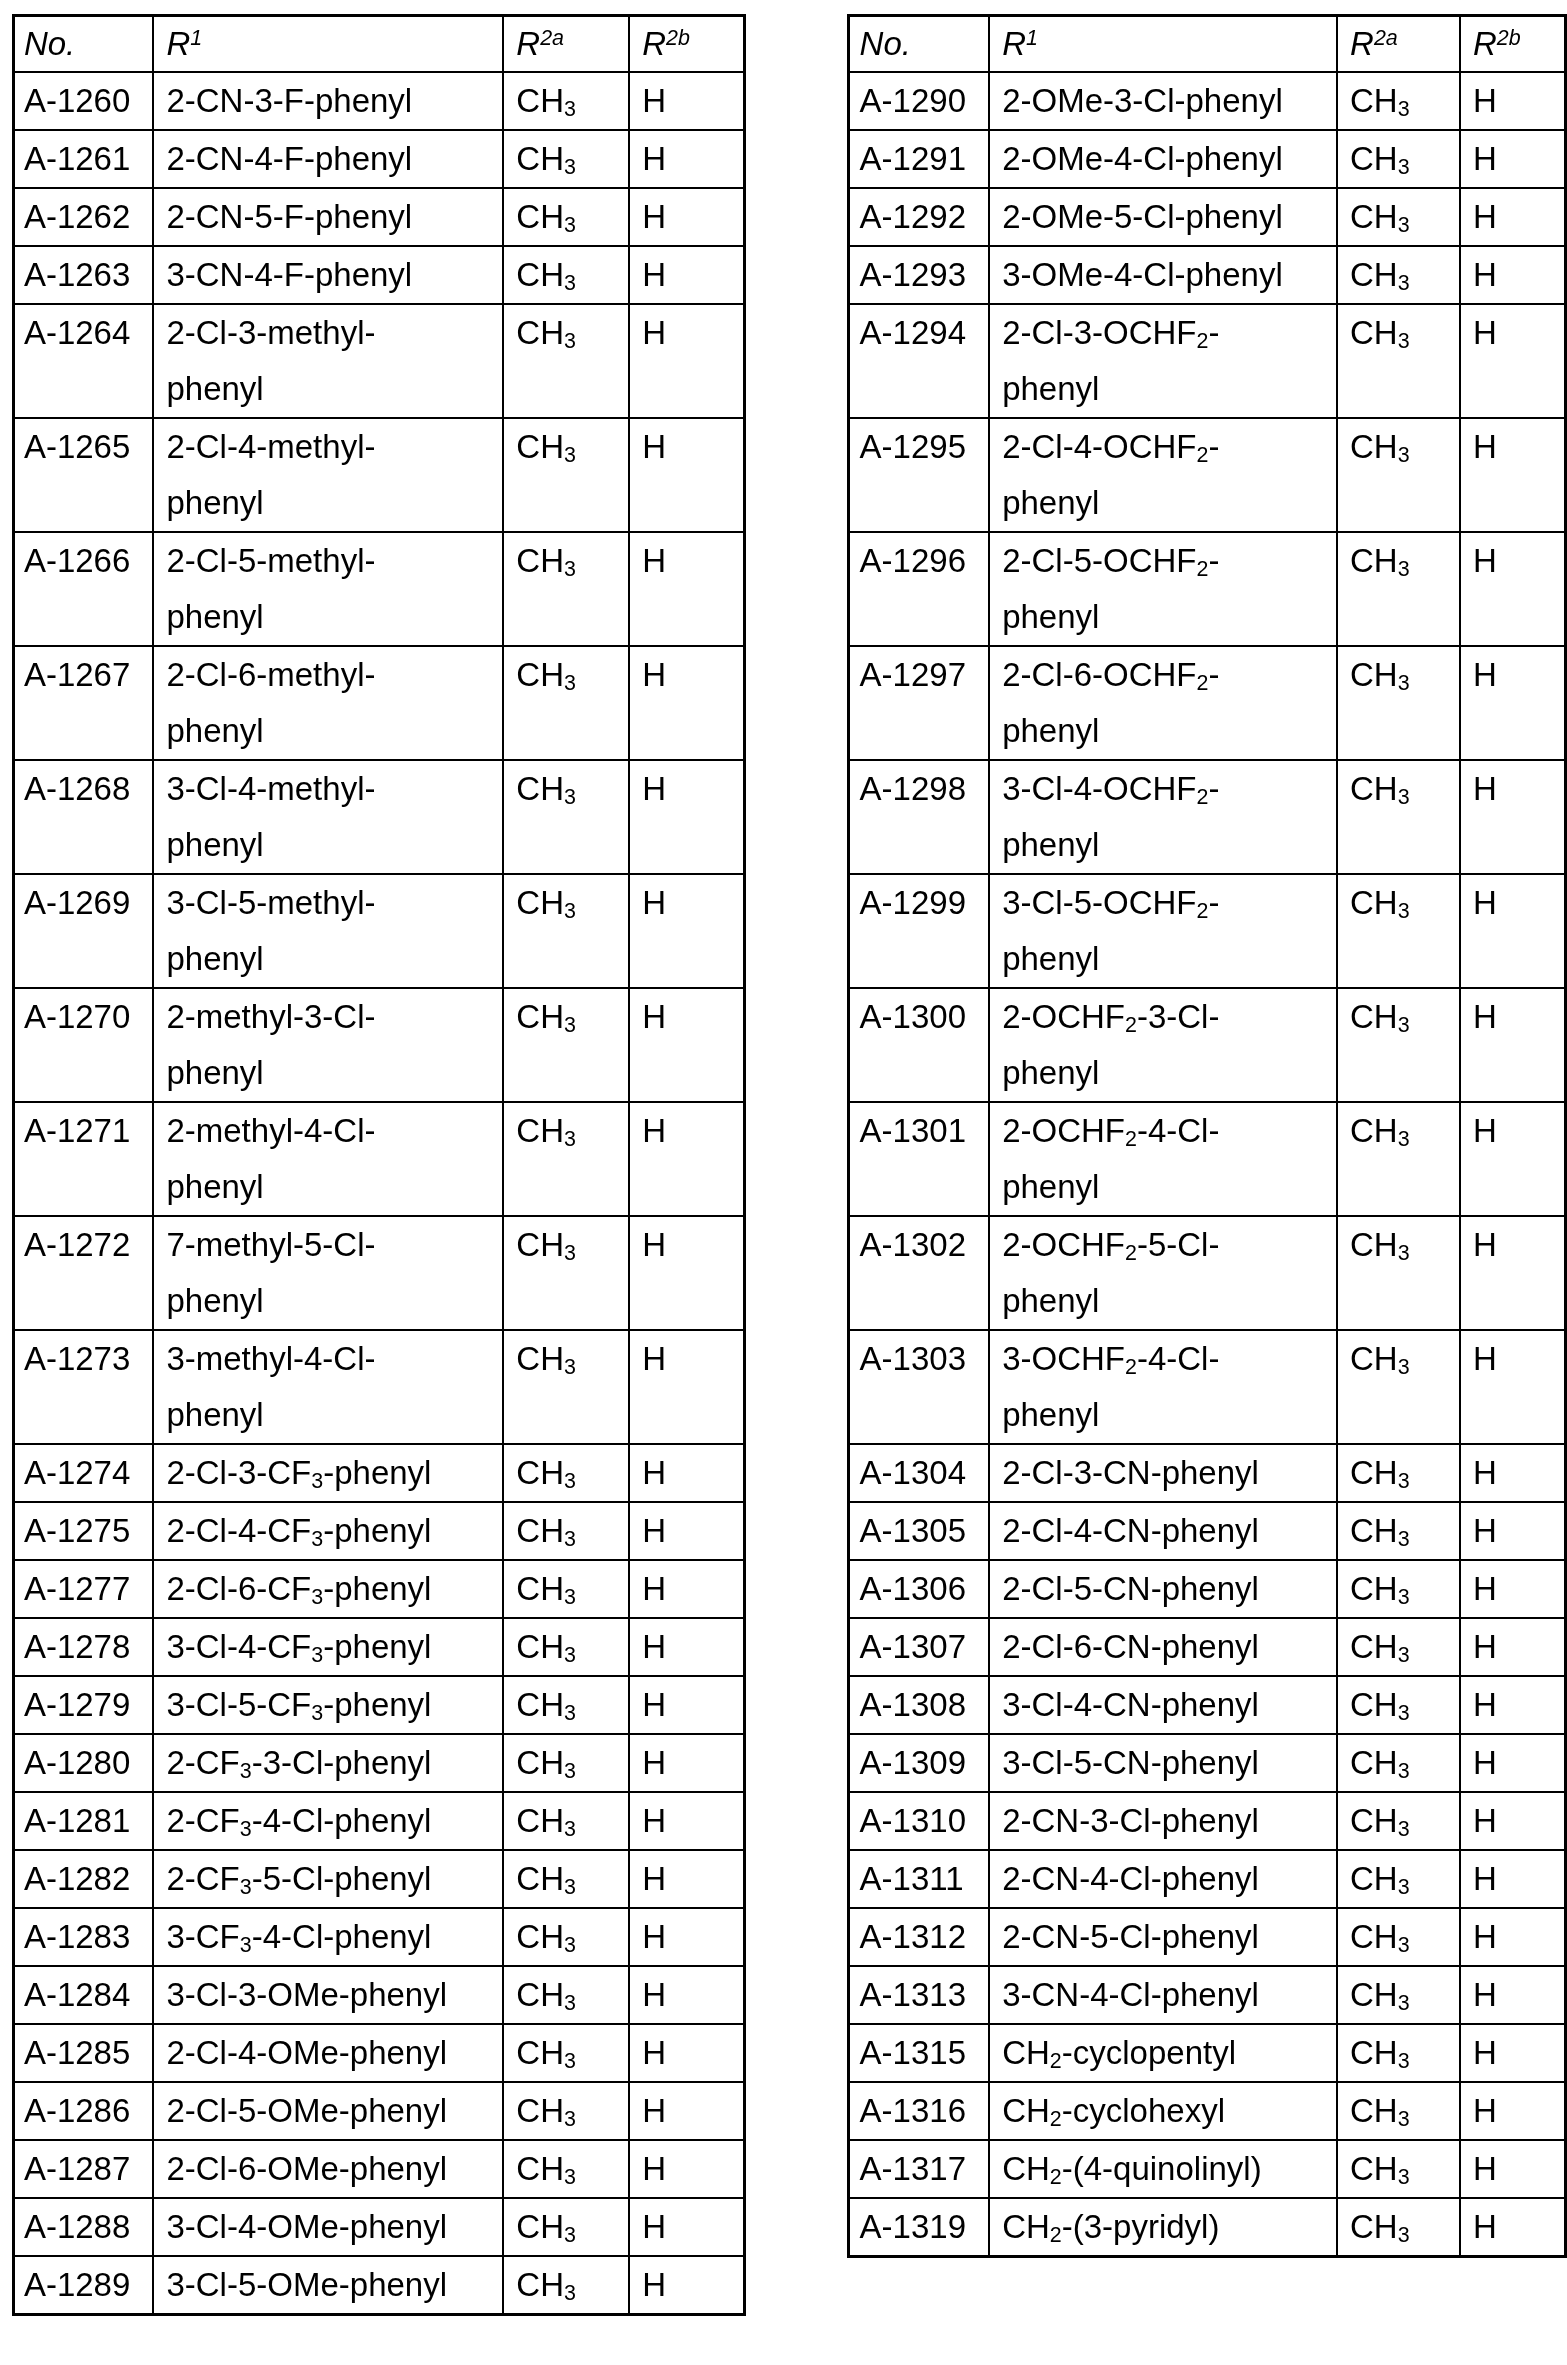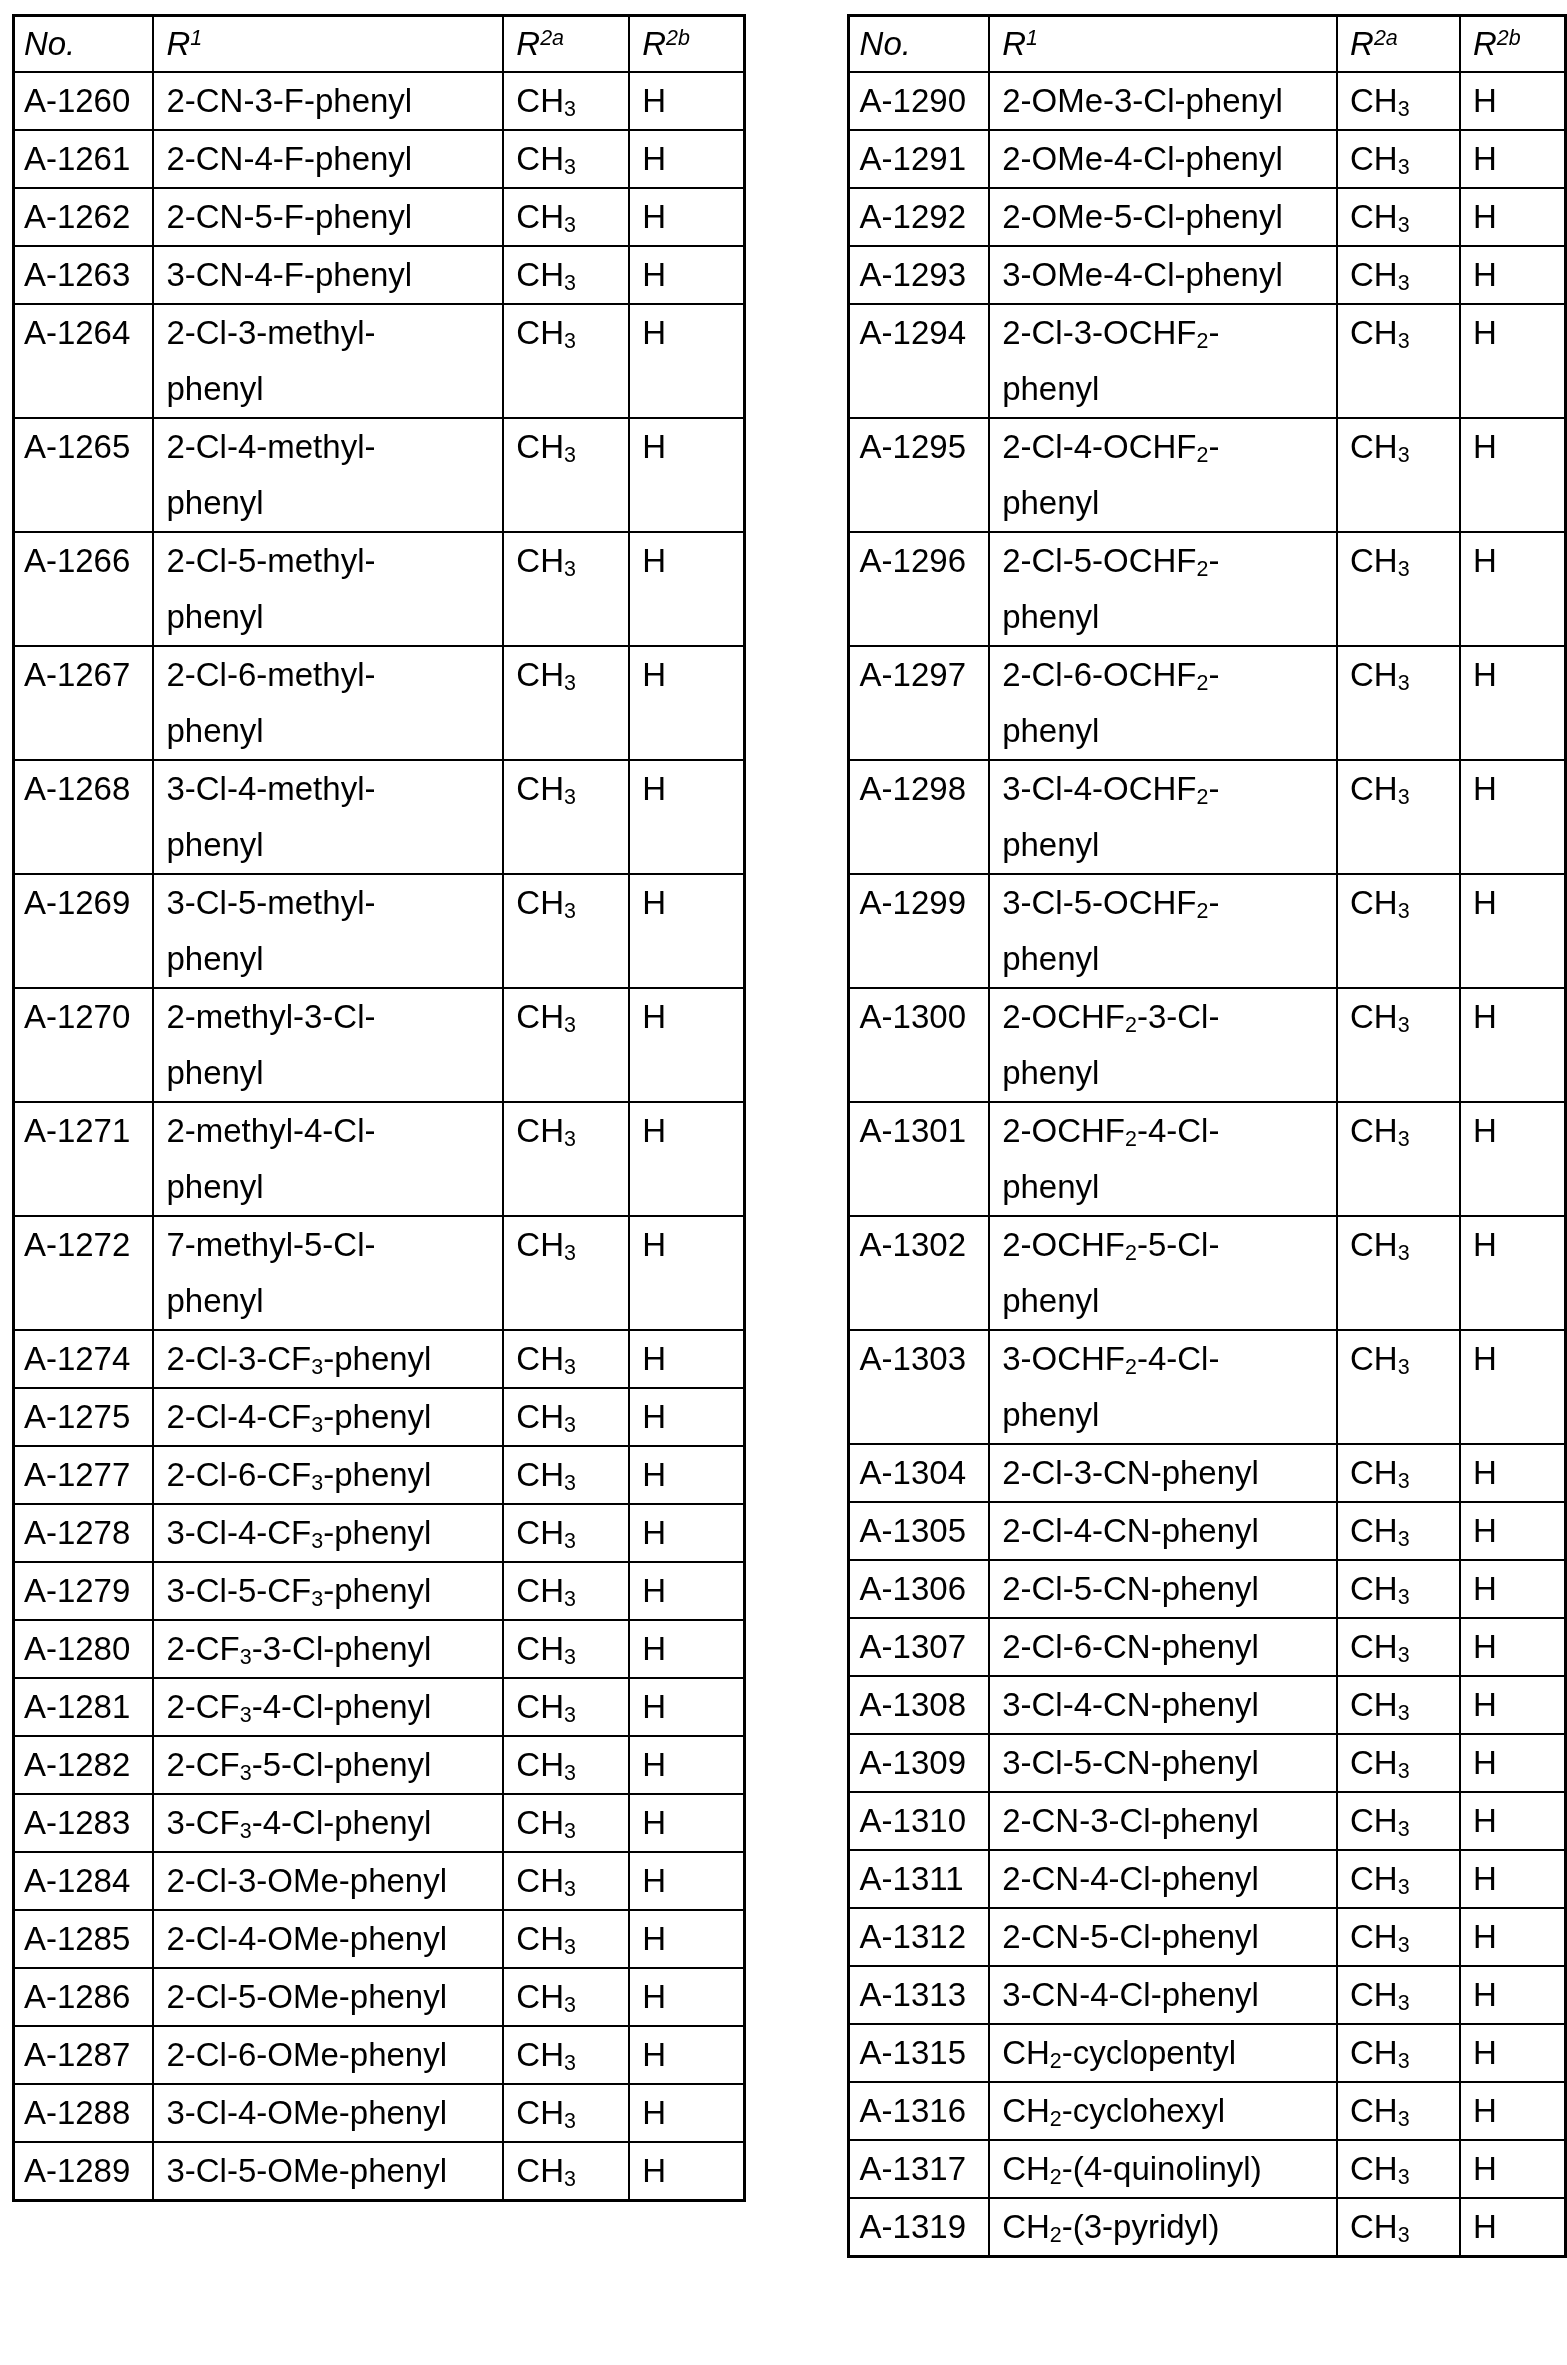--- a/index.html
+++ b/index.html
@@ -198,20 +198,29 @@
         <tr>
           <td class="col-no">A-1272</td>
           <td class="col-r1">
             <div class="line">7-methyl-5-Cl-</div>
             <div class="line">phenyl</div>
           </td>
           <td class="col-r2a">CH<sub>3</sub></td>
           <td class="col-r2b">H</td>
         </tr>
         <tr>
+          <td class="col-no">A-1273</td>
+          <td class="col-r1">
+            <div class="line">3-methyl-4-Cl-</div>
+            <div class="line">phenyl</div>
+          </td>
+          <td class="col-r2a">CH<sub>3</sub></td>
+          <td class="col-r2b">H</td>
+        </tr>
+        <tr>
           <td class="col-no">A-1274</td>
           <td class="col-r1">
             <div class="line">2-Cl-3-CF<sub>3</sub>-phenyl</div>
           </td>
           <td class="col-r2a">CH<sub>3</sub></td>
           <td class="col-r2b">H</td>
         </tr>
         <tr>
           <td class="col-no">A-1275</td>
           <td class="col-r1">
@@ -272,21 +281,21 @@
           <td class="col-no">A-1283</td>
           <td class="col-r1">
             <div class="line">3-CF<sub>3</sub>-4-Cl-phenyl</div>
           </td>
           <td class="col-r2a">CH<sub>3</sub></td>
           <td class="col-r2b">H</td>
         </tr>
         <tr>
           <td class="col-no">A-1284</td>
           <td class="col-r1">
-            <div class="line">2-Cl-3-OMe-phenyl</div>
+            <div class="line">3-Cl-3-OMe-phenyl</div>
           </td>
           <td class="col-r2a">CH<sub>3</sub></td>
           <td class="col-r2b">H</td>
         </tr>
         <tr>
           <td class="col-no">A-1285</td>
           <td class="col-r1">
             <div class="line">2-Cl-4-OMe-phenyl</div>
           </td>
           <td class="col-r2a">CH<sub>3</sub></td>

